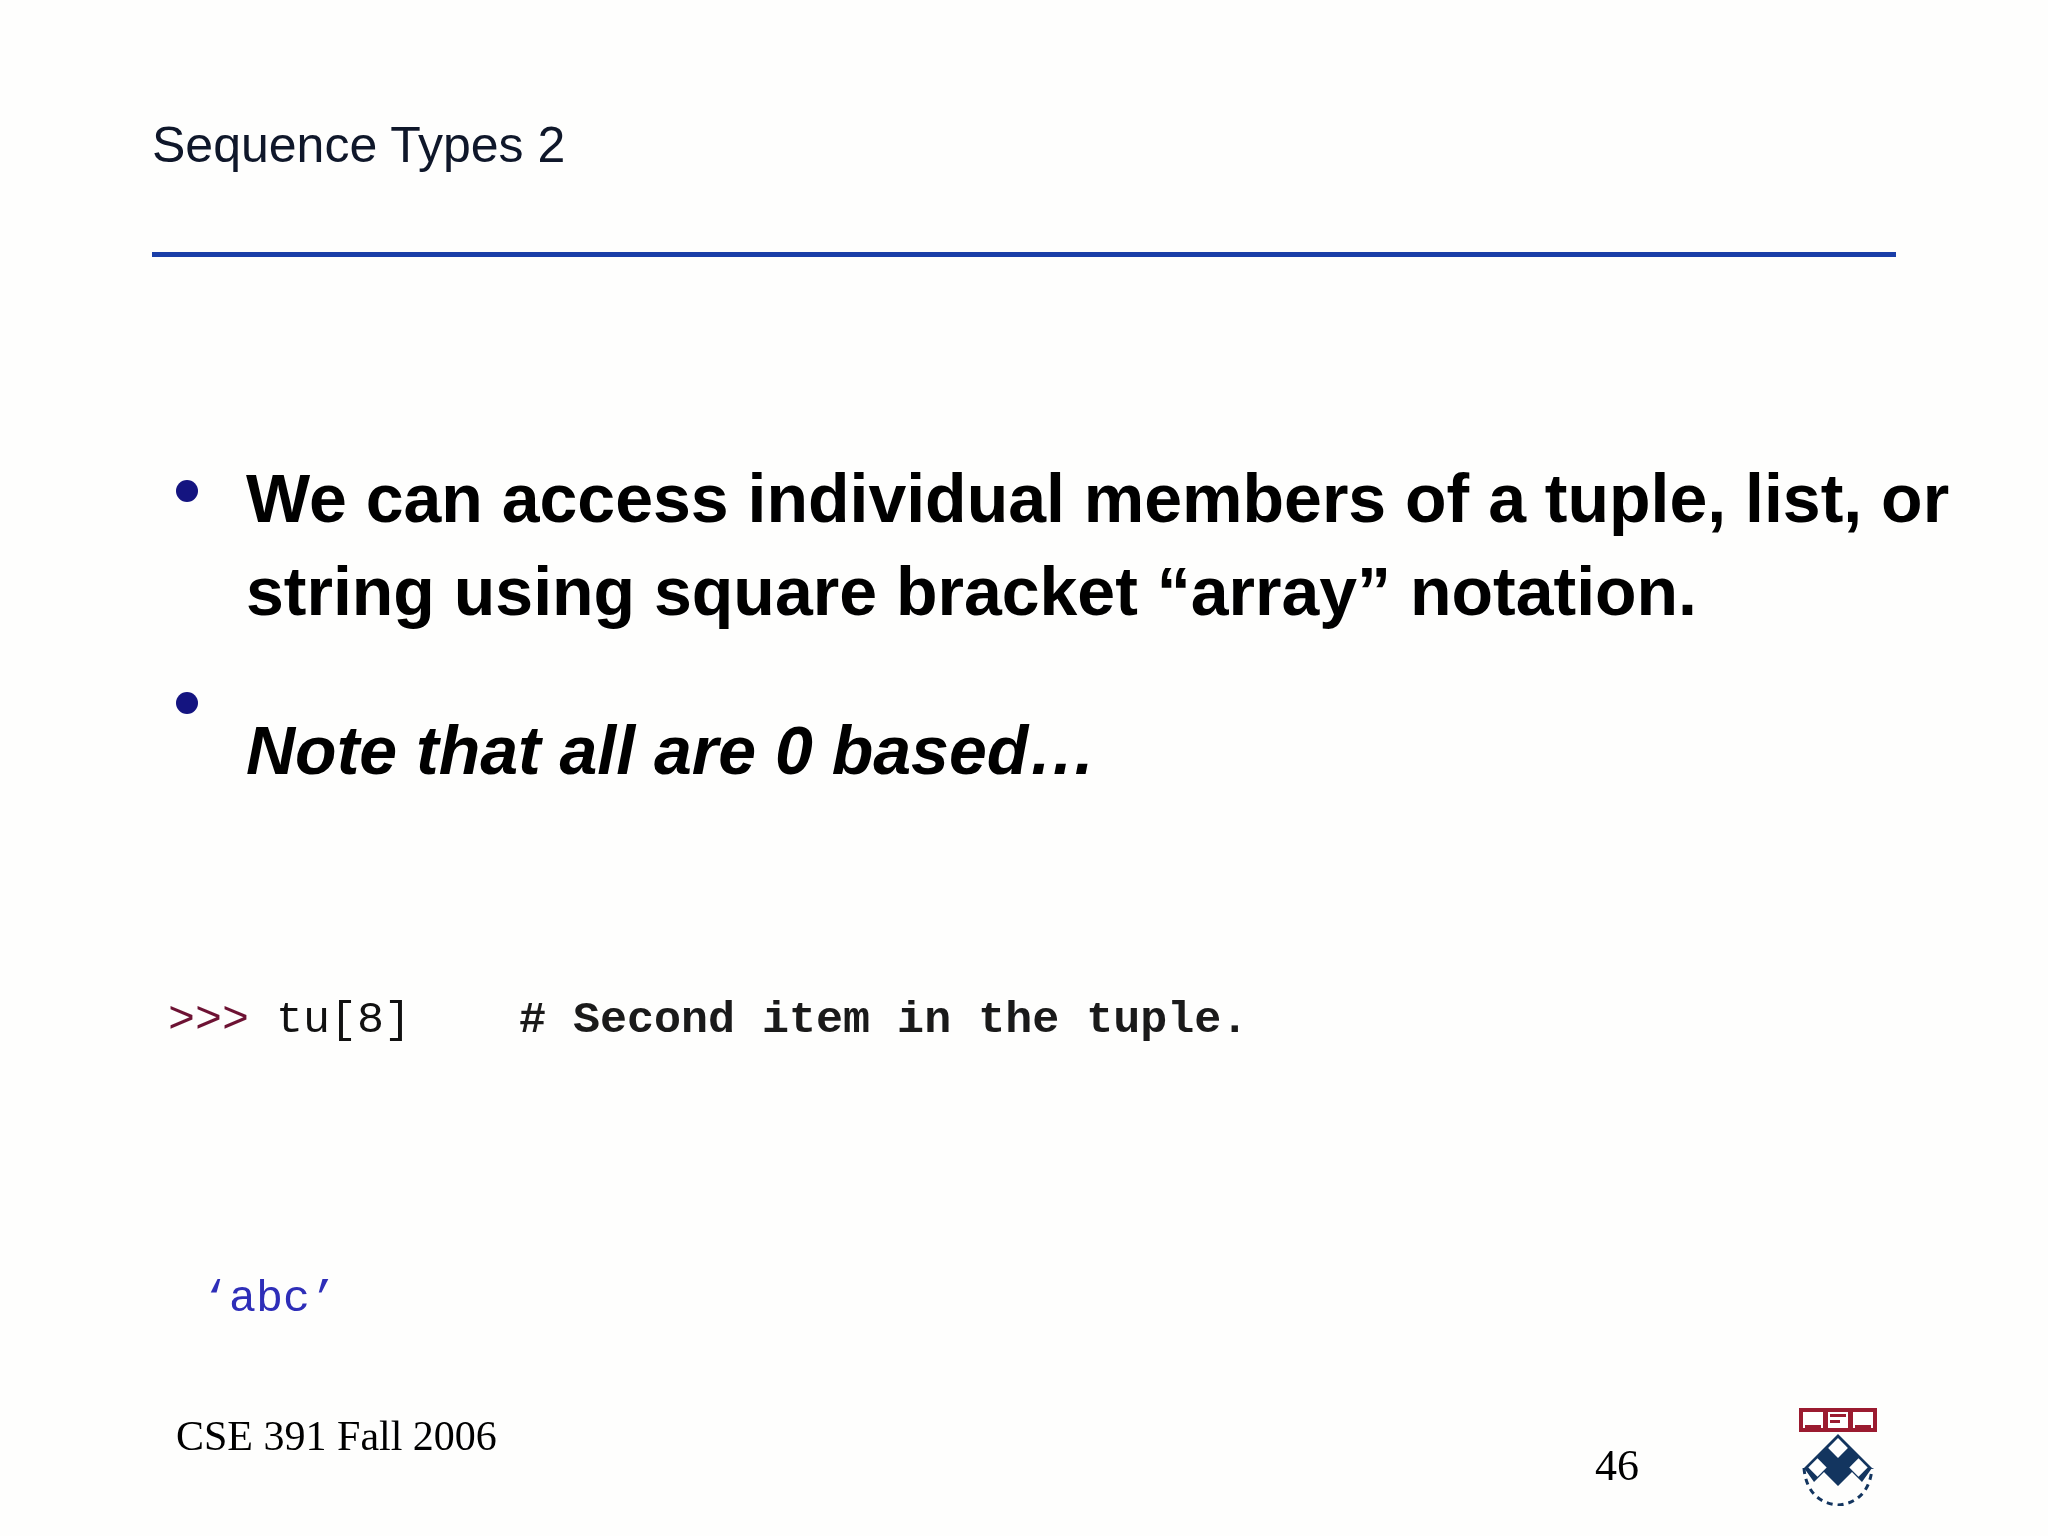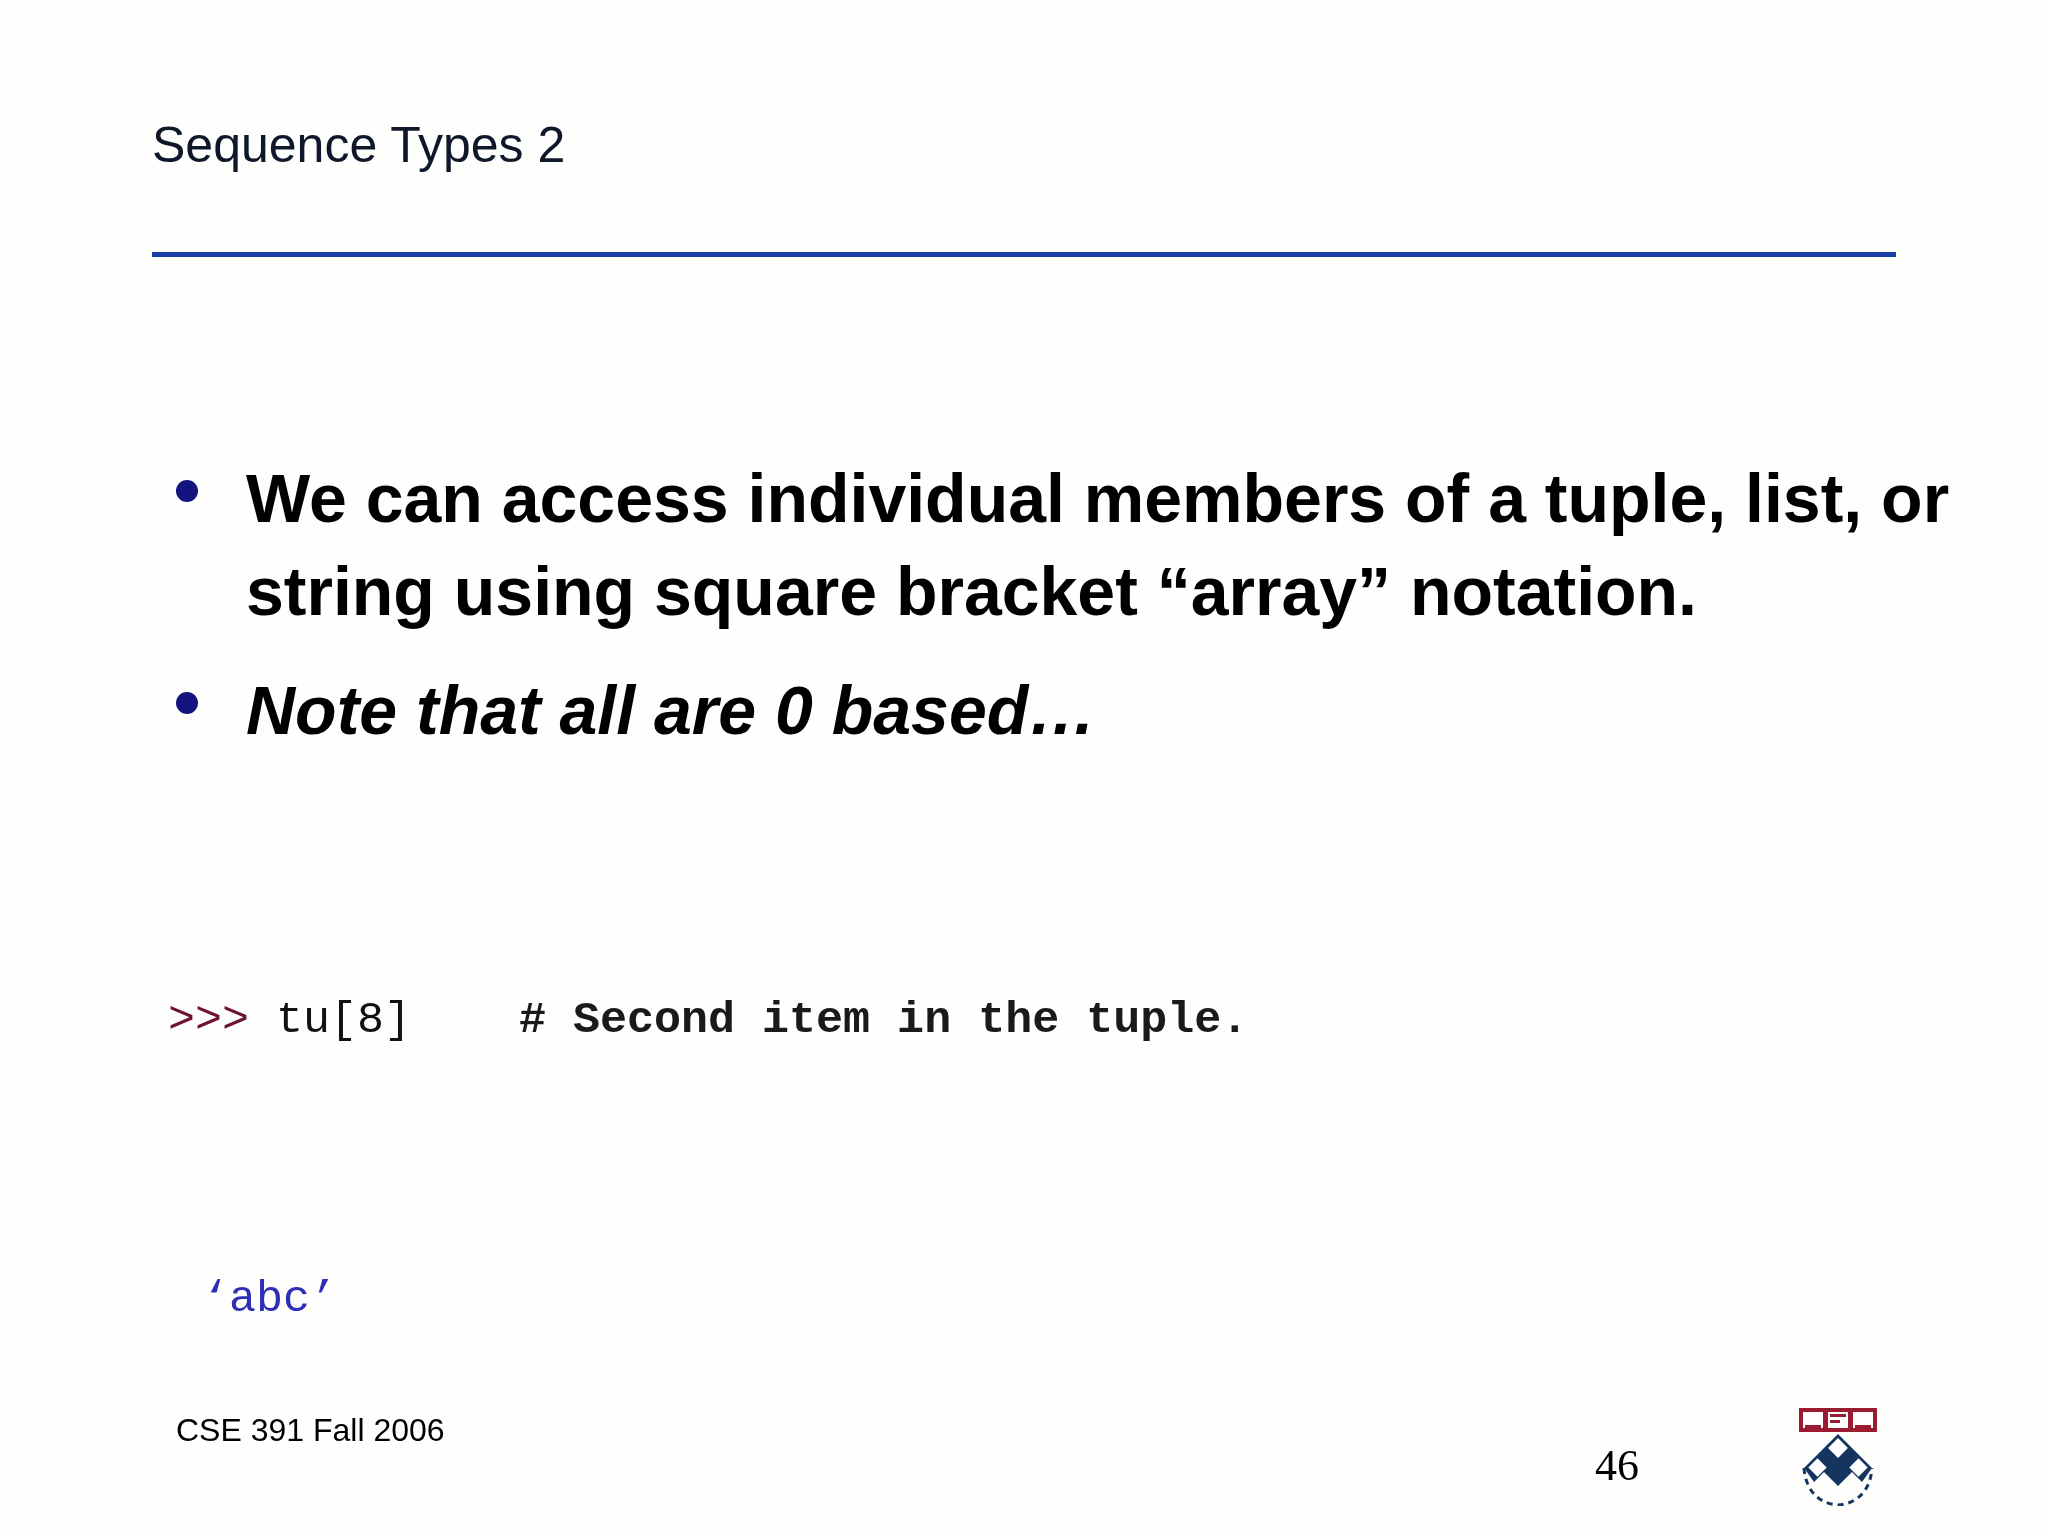--- a/index.html
+++ b/index.html
@@ -73,21 +73,21 @@
 
   .bullet-text {
     flex: 1 1 auto;
     font-family: "Liberation Sans", sans-serif;
     font-weight: bold;
     font-size: 68px;
     line-height: 1.37;
     color: #000000;
   }
 
-  .bullet-text.italic { font-style: italic; }
+  .bullet-text.italic { font-style: italic; margin-top: 40px; }
 
   
   .code-block {
     position: absolute;
     left: 168px;
     top: 782px;
     width: 1700px;
     font-family: "Liberation Mono", "DejaVu Sans Mono", monospace;
     font-size: 45px;
     line-height: 1.52;
@@ -100,22 +100,22 @@
   .prompt { color: #6d1233; }
   .code   { color: #111111; }
   .comment{ color: #1a1a1a; font-weight: bold; }
   .output { color: #2e2eb8; margin-left: 34px; display: inline-block; }
 
   
   .footer-course {
     position: absolute;
     left: 176px;
     top: 1412px;
-    font-family: Liberation Sans, sans-serif;
-    font-size: 32px;
+    font-family: Liberation Serif, serif;
+    font-size: 42px;
     color: #000000;
     white-space: nowrap;
   }
 
   .footer-page {
     position: absolute;
     left: 1595px;
     top: 1440px;
     font-family: "Liberation Serif", serif;
     font-size: 44px;

